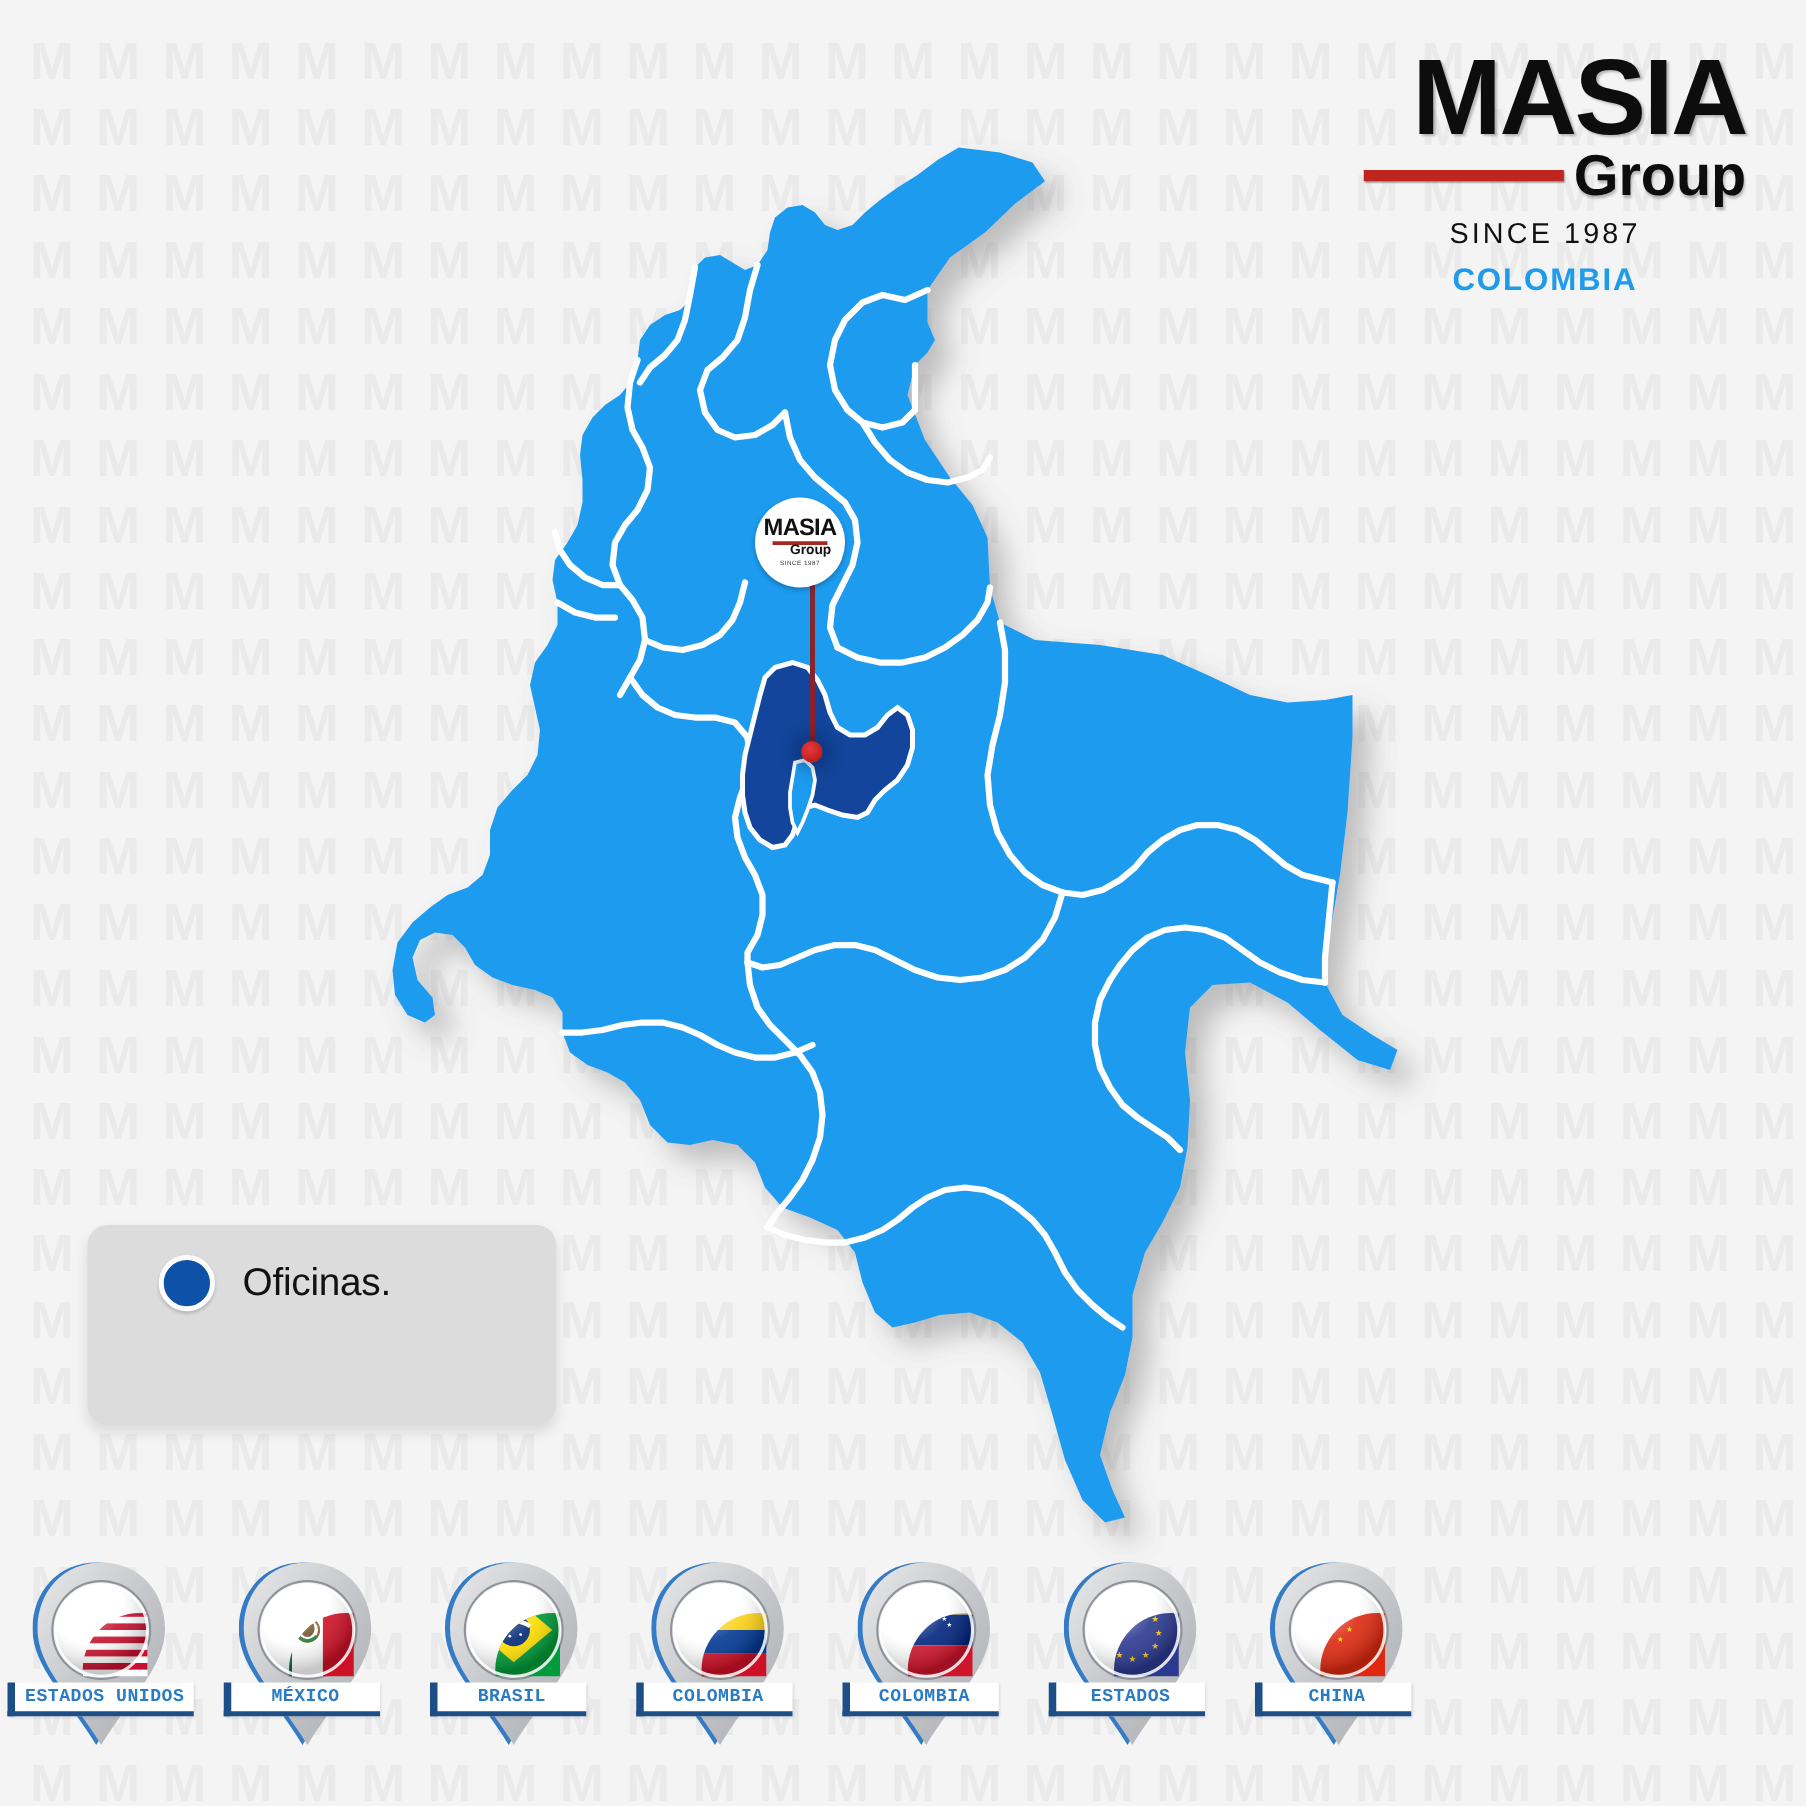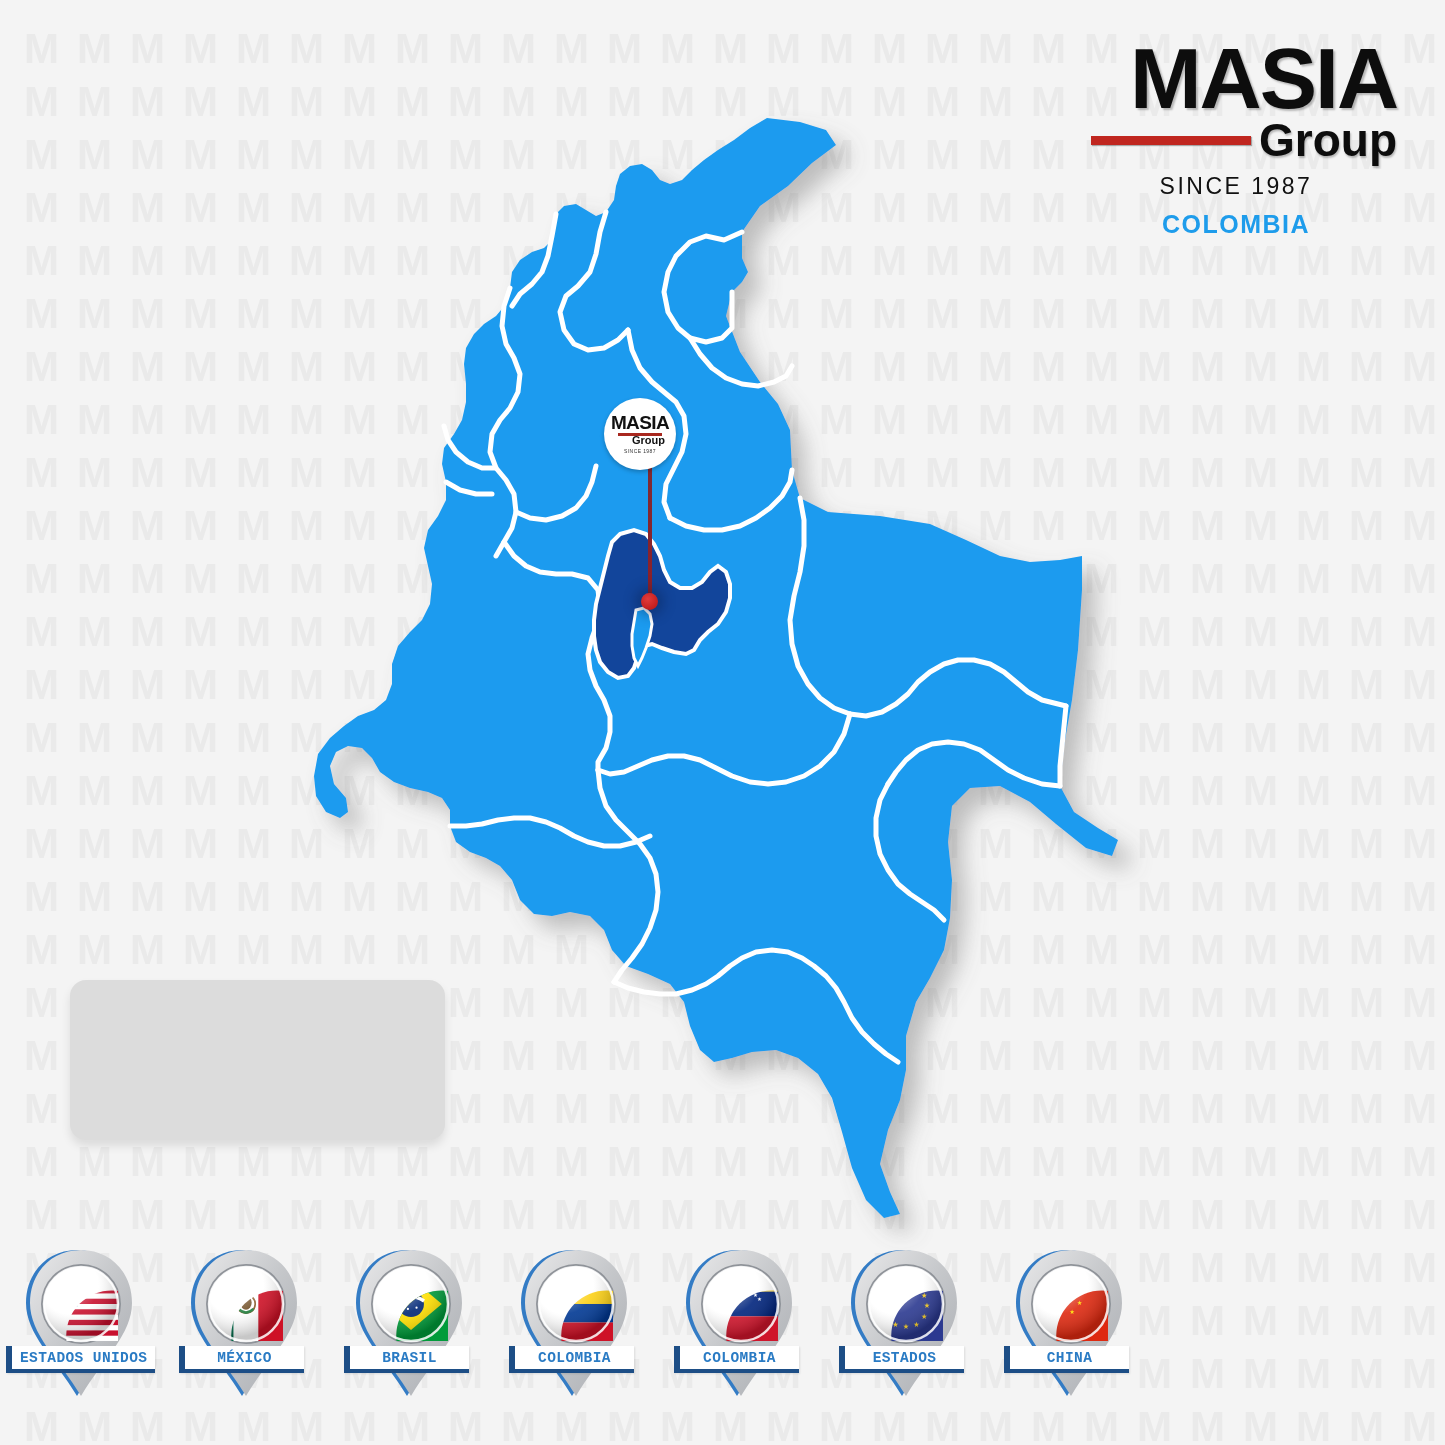--- a/index.html
+++ b/index.html
@@ -1060,20 +1060,24 @@
     <div class="masia">MASIA</div>
     <div class="rowgroup">
       <div class="redline"></div>
       <div class="group">Group</div>
     </div>
     <div class="since">SINCE 1987</div>
     <div class="country">COLOMBIA</div>
   </div>
 
   <div id="legend">
+    <div class="legend-row">
+      <span class="lg-circle dark"></span>
+      <span class="lg-label">Oficinas.</span>
+    </div>
   </div>
 
   <div id="pins">
     <div class="pin wide">
       <svg class="pin-body" viewBox="0 0 110 150">
         <defs>
           <clipPath id="cp0">
               <circle cx="55" cy="56" r="37"></circle>
             </clipPath>
           <radialGradient id="gl0" cx="35%" cy="25%" r="70%">

